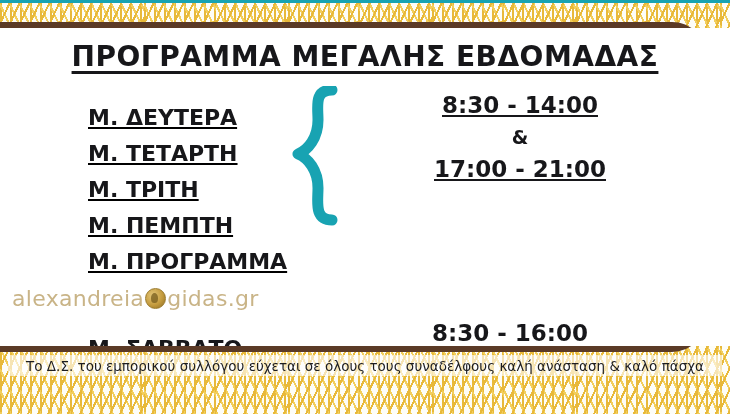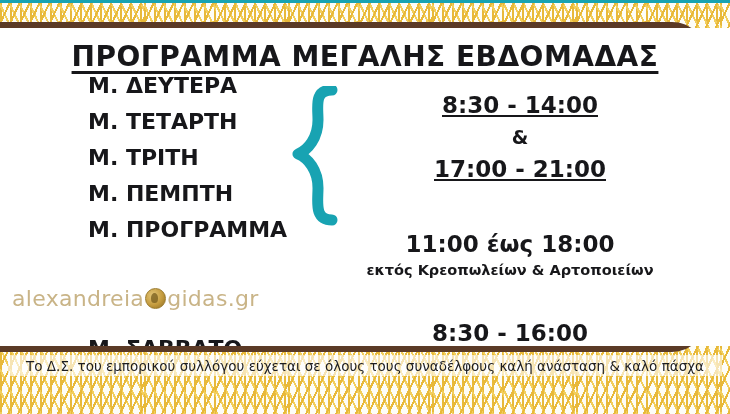--- a/index.html
+++ b/index.html
@@ -84,22 +84,23 @@
     text-decoration: underline;
     text-underline-offset: 5px;
     text-decoration-thickness: 3px;
     white-space: nowrap;
   }
 
   
   .days {
     position: absolute;
     left: 88px;
-    top: 40px;
+    top: 72px;
     width: 220px;
+    text-decoration: underline;
   }
   .day {
     font-size: 22px;
     font-weight: bold;
     color: #17171a;
     line-height: 36px;
     white-space: nowrap;
   }
 
   
@@ -252,22 +253,20 @@
     <svg class="brace" viewBox="0 0 52 140">
       <path d="M40 4 C22 4 26 20 26 34 C26 52 16 64 6 68 C16 72 26 84 26 102 C26 116 22 134 40 134" fill="none" stroke="#18a3b2" stroke-width="11" stroke-linecap="round" stroke-linejoin="round"></path>
     </svg>
 
     <div class="times-block">
       <div class="time-line">8:30 - 14:00</div>
       <div class="amp">&amp;</div>
       <div class="time-line">17:00 - 21:00</div>
     </div>
 
-    <div class="friday-time">11:00 έως 18:00</div>
-    <div class="friday-note">εκτός Κρεοπωλείων &amp; Αρτοποιείων</div>
 
     <div class="day" style="position:absolute; left:88px; top:303px;">Μ. ΣΑΒΒΑΤΟ</div>
     <div class="saturday-time">8:30 - 16:00</div>
 
     <div class="watermark">
       <span>alexandreia</span><span class="coin"></span><span>gidas.gr</span>
     </div>
 
   </div>
 

